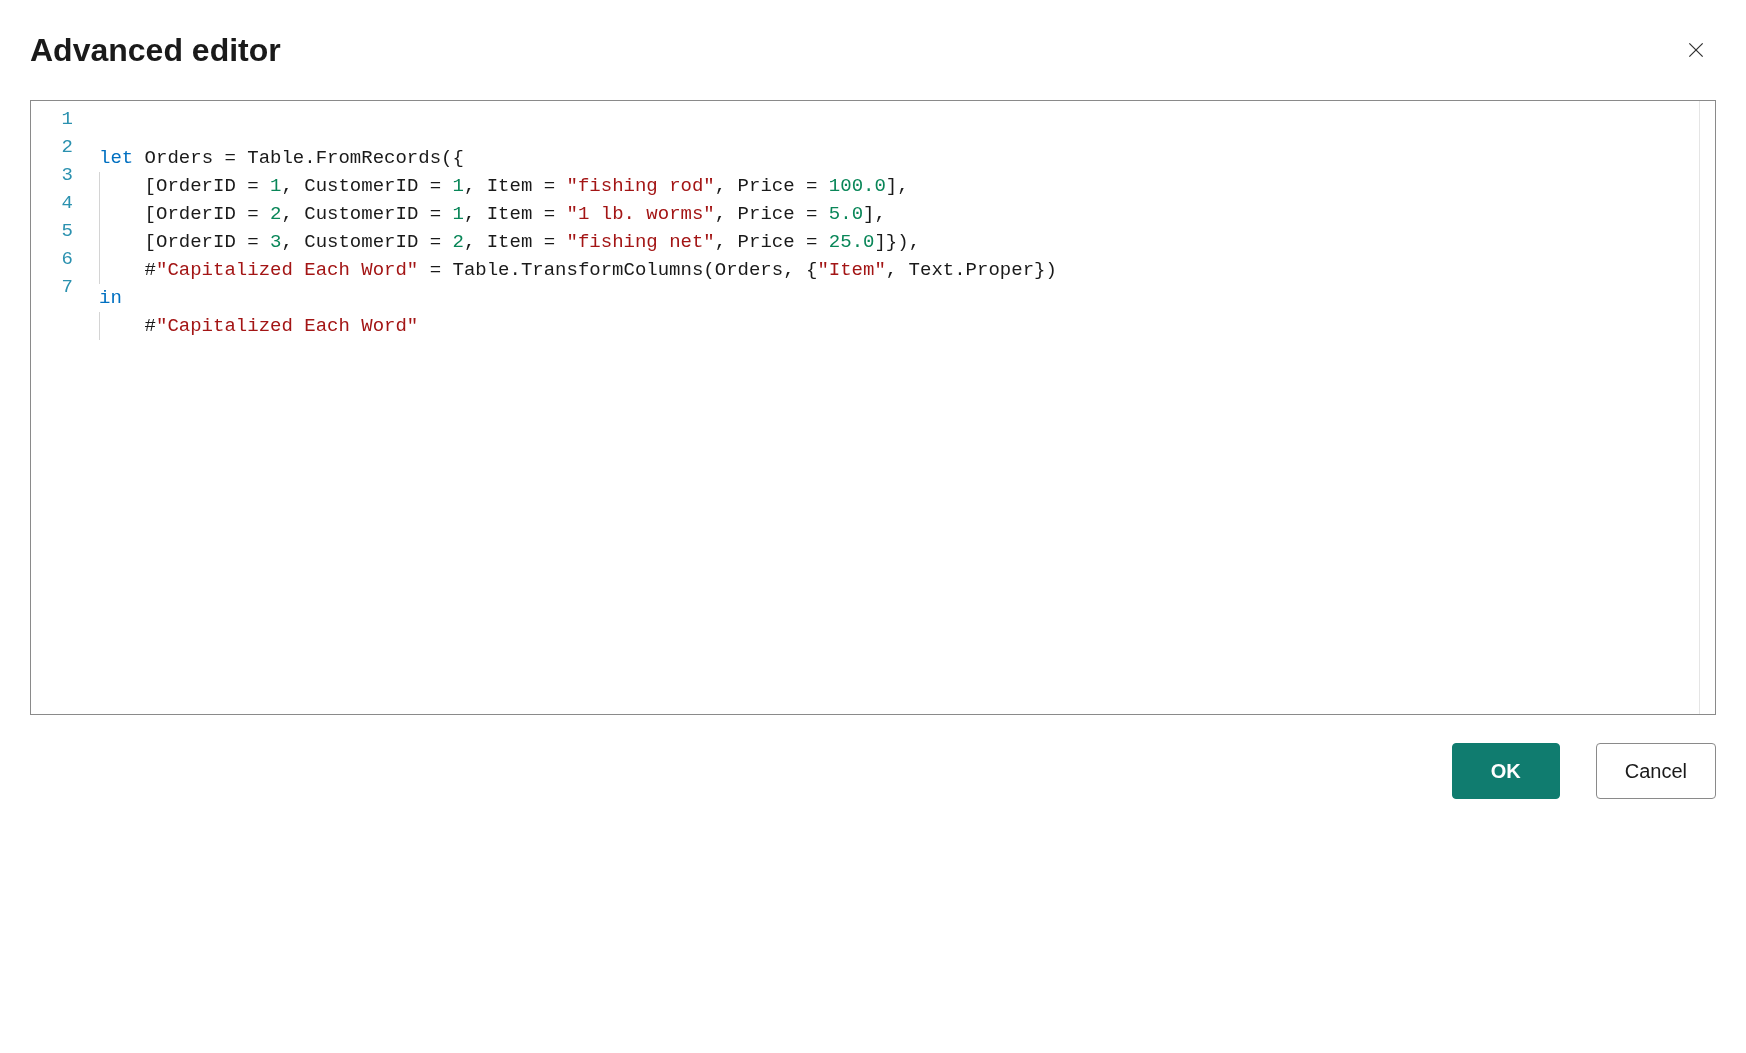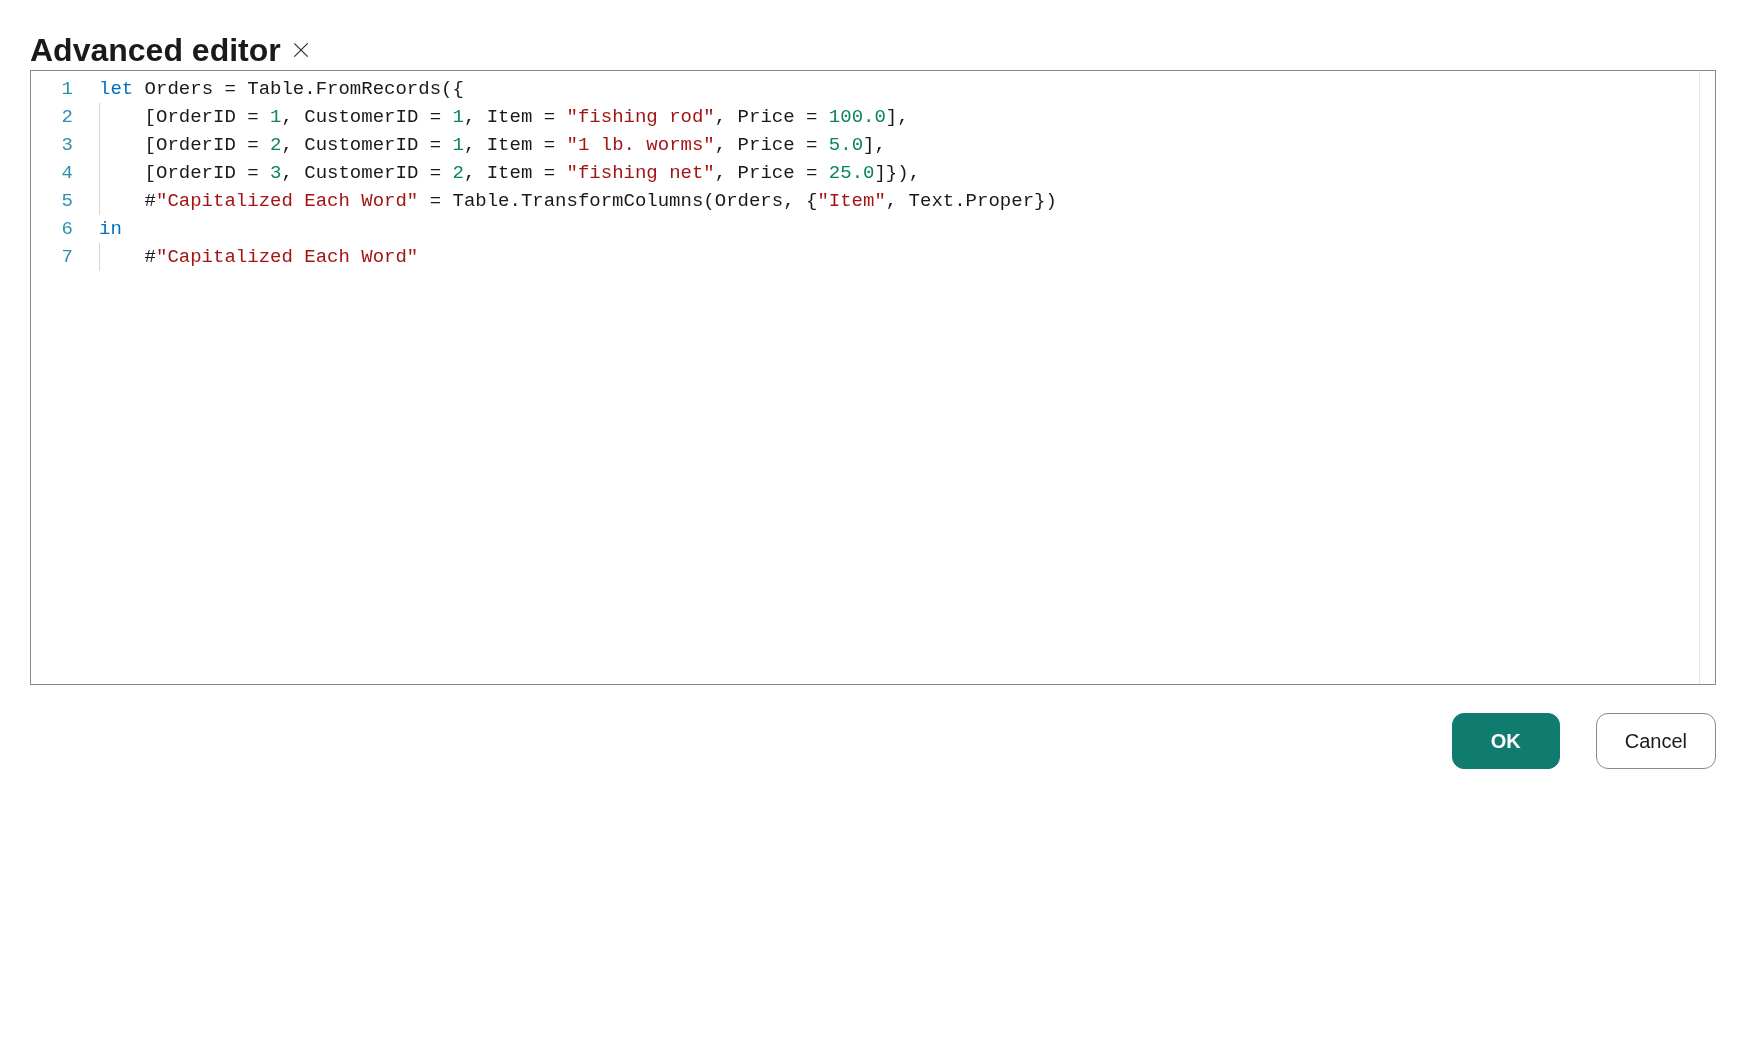--- a/index.html
+++ b/index.html
@@ -7,22 +7,23 @@
       margin: 0;
       padding: 0;
     }
     body {
       font-family: 'Segoe UI', Tahoma, Geneva, Verdana, sans-serif;
       background: #fff;
       padding: 30px;
     }
     .header {
       display: flex;
-      justify-content: flex-start;
+      justify-content: space-between;
       align-items: center;
+      margin-bottom: 30px;
     }
     .title {
       font-size: 32px;
       font-weight: 600;
       color: #1a1a1a;
     }
     .close-btn {
       width: 40px;
       height: 40px;
       display: flex;
@@ -59,20 +60,21 @@
       user-select: none;
     }
     .gutter-line {
       padding-right: 18px;
     }
     .code-area {
       flex: 1;
       padding-top: 4px;
       white-space: pre;
       position: relative;
+      margin-top: 39px;
     }
     .code-line {
       position: relative;
       padding-left: 8px;
     }
     .indent-guide::before {
       content: "";
       position: absolute;
       left: 8px;
       top: 0;
@@ -88,21 +90,21 @@
       margin-top: 28px;
       display: flex;
       justify-content: flex-end;
       gap: 24px;
     }
     .btn {
       min-width: 108px;
       height: 56px;
       padding: 0 28px;
       font-size: 20px;
-      border-radius: 12px;
+      border-radius: 4px;
       cursor: pointer;
       font-family: inherit;
     }
     .btn-primary {
       background: #107c6f;
       color: #fff;
       border: 1px solid #107c6f;
       font-weight: 600;
     }
     .btn-secondary {

